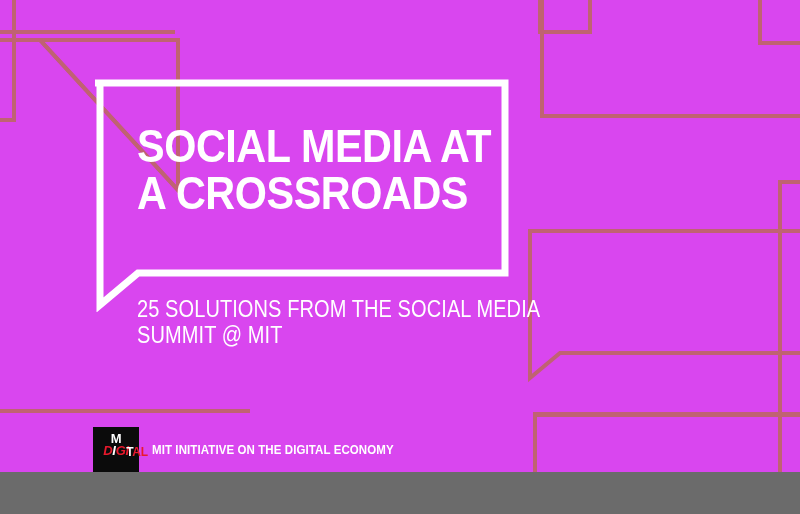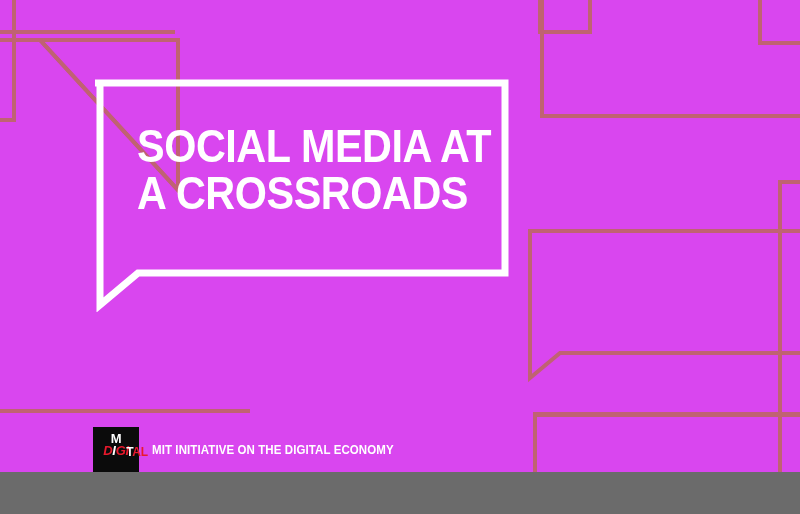--- a/index.html
+++ b/index.html
@@ -154,20 +154,24 @@
 
   <svg id="main-bubble" viewBox="0 0 424 236" preserveAspectRatio="none" aria-hidden="true">
     <path fill="none" stroke="#ffffff" stroke-width="7" stroke-linejoin="miter" d="M 7 7 L 417 7 L 417 197 L 50 197 L 12 229 L 12 7 Z"></path>
   </svg>
 
   <div id="title-block">
     <span class="title-line">SOCIAL MEDIA AT</span>
     <span class="title-line">A CROSSROADS</span>
   </div>
 
+  <div id="subtitle-block">
+    <span class="subtitle-line">25 SOLUTIONS FROM THE SOCIAL MEDIA</span>
+    <span class="subtitle-line">SUMMIT @ MIT</span>
+  </div>
 
   <div id="footer-lockup">
 
     <div id="ide-logo">
       <div class="logo-row" id="logo-row-1">M</div>
       <div class="logo-row" id="logo-row-2">
         <span>D</span><span class="white">I</span><span>GI</span>
       </div>
       <div class="logo-row" id="logo-row-3">
         <span class="white">T</span><span>AL</span>

